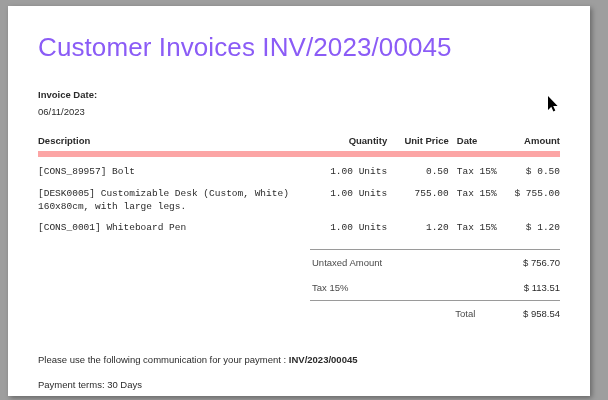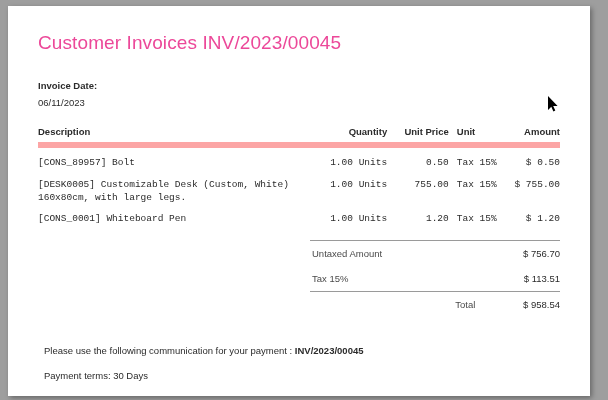--- a/index.html
+++ b/index.html
@@ -20,22 +20,22 @@
     width: 582px;
     height: 390px;
     background: #ffffff;
     box-shadow: 2px 2px 5px rgba(0,0,0,0.35);
     overflow: hidden;
   }
   .inner {
     padding: 26px 30px 0 30px;
   }
   .doc-title {
-    font-size: 19px;
-    color: #ec4899;
+    font-size: 26px;
+    color: #8b5cf6;
     font-weight: normal;
     margin: 0 0 26px 0;
     letter-spacing: 0.1px;
   }
   .meta-row {
     display: flex;
     margin-bottom: 18px;
   }
   .meta-block {
     font-size: 9.5px;
@@ -129,21 +129,21 @@
   }
   table.totals tr.total-row td.label {
     color: #4a4a4a;
   }
   .notes {
     margin-top: 28px;
     font-size: 9.5px;
     color: #2b2b2b;
   }
   .notes p {
-    margin: 0 0 14px 6px;
+    margin: 0 0 14px 0;
   }
   .notes .bold {
     font-weight: bold;
   }
   .cursor {
     position: absolute;
     left: 548px;
     top: 96px;
     width: 11px;
     height: 16px;
@@ -171,21 +171,21 @@
         <col class="c-qty">
         <col class="c-price">
         <col class="c-taxes">
         <col class="c-amount">
       </colgroup>
       <thead>
         <tr>
           <th class="desc">Description</th>
           <th class="qty">Quantity</th>
           <th class="price">Unit Price</th>
-          <th class="taxes">Unit</th>
+          <th class="taxes">Date</th>
           <th class="amount">Amount</th>
         </tr>
       </thead>
       <tbody>
         <tr>
           <td class="desc">[CONS_89957] Bolt</td>
           <td class="qty">1.00 Units</td>
           <td class="price">0.50</td>
           <td class="taxes">Tax 15%</td>
           <td class="amount">$ 0.50</td>

